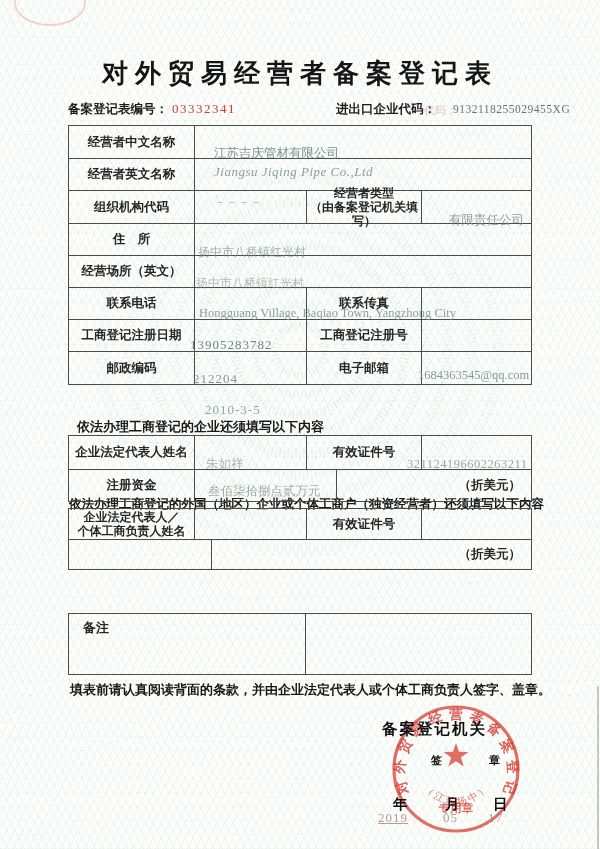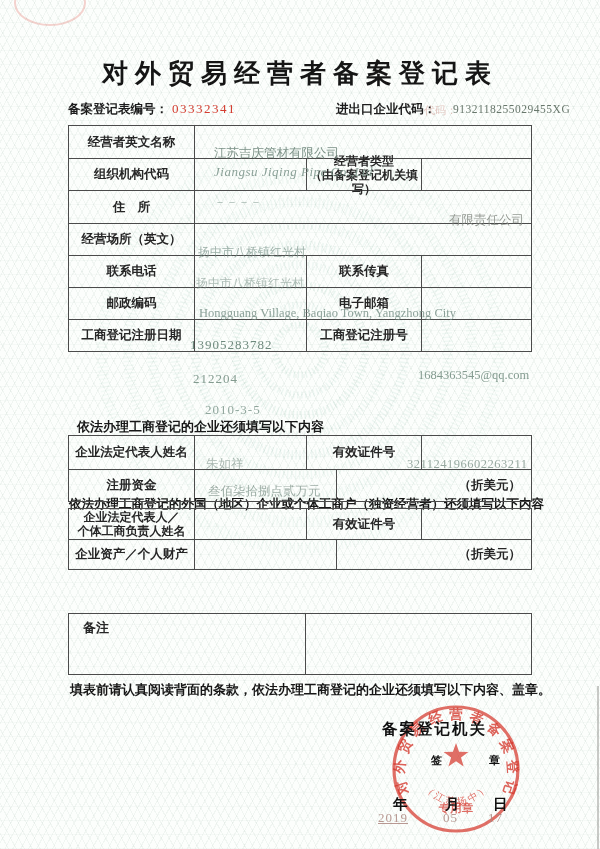--- a/index.html
+++ b/index.html
@@ -83,20 +83,24 @@
   <div class="abs title">对外贸易经营者备案登记表</div>
 
   <div class="abs hdr-label" style="left:68px;top:101px;">备案登记表编号：</div>
   <div class="abs formno" style="left:172px;top:101px;">03332341</div>
   <div class="abs hdr-label" style="left:336px;top:101px;">进出口企业代码：</div>
   <div class="abs ghost" style="left:424px;top:103px;">代码：</div>
   <div class="abs entcode" style="left:453px;top:103px;z-index:3;">9132118255029455XG</div>
 
   <div class="abs tbl" style="top:125px;z-index:2;">
     <div class="row h32">
+      <div class="cell c1">经营者中文名称</div>
+      <div class="cell rest"></div>
+    </div>
+    <div class="row h32">
       <div class="cell c1">经营者英文名称</div>
       <div class="cell rest"></div>
     </div>
     <div class="row h32">
       <div class="cell c1">组织机构代码</div>
       <div class="cell c2"></div>
       <div class="cell c3 prewrap small">经营者类型
 （由备案登记机关填写）</div>
       <div class="cell rest"></div>
     </div>
@@ -108,29 +112,29 @@
       <div class="cell c1">经营场所（英文）</div>
       <div class="cell rest"></div>
     </div>
     <div class="row h32">
       <div class="cell c1">联系电话</div>
       <div class="cell c2"></div>
       <div class="cell c3">联系传真</div>
       <div class="cell rest"></div>
     </div>
     <div class="row h32">
+      <div class="cell c1">工商登记注册日期</div>
+      <div class="cell c2"></div>
+      <div class="cell c3">工商登记注册号</div>
+      <div class="cell rest"></div>
+    </div>
+    <div class="row h32">
       <div class="cell c1">邮政编码</div>
       <div class="cell c2"></div>
       <div class="cell c3">电子邮箱</div>
-      <div class="cell rest"></div>
-    </div>
-    <div class="row h32">
-      <div class="cell c1">工商登记注册日期</div>
-      <div class="cell c2"></div>
-      <div class="cell c3">工商登记注册号</div>
       <div class="cell rest"></div>
     </div>
   </div>
 
   <div class="abs sec-head" style="left:70px;top:418px;">依法办理工商登记的企业还须填写以下内容</div>
   <div class="abs tbl" style="top:435px;z-index:2;">
     <div class="row h33">
       <div class="cell c1">企业法定代表人姓名</div>
       <div class="cell c2"></div>
       <div class="cell c3">有效证件号</div>
@@ -146,34 +150,33 @@
   <div class="abs sec-head" style="left:62px;top:496px;font-size:12.5px;">依法办理工商登记的外国（地区）企业或个体工商户（独资经营者）还须填写以下内容</div>
   <div class="abs tbl" style="top:508px;z-index:2;">
     <div class="row h30">
       <div class="cell c1 prewrap">企业法定代表人／
 个体工商负责人姓名</div>
       <div class="cell c2"></div>
       <div class="cell c3">有效证件号</div>
       <div class="cell rest"></div>
     </div>
     <div class="row h30">
-      <div class="cell c1">企业资产／个人财产</div>
       <div class="cell c2w"></div>
       <div class="cell rest usd">（折美元）</div>
     </div>
   </div>
 
   <div class="abs tbl" style="top:613px;z-index:2;">
     <div class="row" style="height:60px;">
       <div class="cell remarks-cell" style="width:236px;flex:none;">备注</div>
       <div class="cell rest"></div>
     </div>
   </div>
 
-  <div class="abs notice" style="left:70px;top:681px;">填表前请认真阅读背面的条款，依法办理工商登记的企业还须填写以下内容、盖章。</div>
+  <div class="abs notice" style="left:70px;top:681px;">填表前请认真阅读背面的条款，并由企业法定代表人或个体工商负责人签字、盖章。</div>
 
   <div class="abs tv" style="left:214px;top:145px;font-size:12.5px;color:rgba(118,140,130,0.95);z-index:4;">江苏吉庆管材有限公司</div>
   <div class="abs tv" style="left:214px;top:164px;font-size:13px;letter-spacing:0.5px;color:rgba(125,150,140,0.9);z-index:4;font-style:italic;">Jiangsu Jiqing Pipe Co.,Ltd</div>
   <div class="abs tv" style="left:214px;top:194px;font-size:12px;color:rgba(125,150,140,0.65);z-index:4;">－－－－</div>
   <div class="abs tv" style="left:449px;top:212px;font-size:12.5px;color:rgba(132,138,130,0.85);z-index:4;">有限责任公司</div>
   <div class="abs tv" style="left:198px;top:244px;font-size:12px;color:rgba(120,145,135,0.70);z-index:4;">扬中市八桥镇红光村</div>
   <div class="abs tv" style="left:196px;top:275px;font-size:12px;color:rgba(120,145,135,0.58);z-index:4;">扬中市八桥镇红光村</div>
   <div class="abs tv" style="left:199px;top:306px;font-size:12.5px;color:rgba(120,145,135,0.85);z-index:4;">Hongguang Village, Baqiao Town, Yangzhong City</div>
   <div class="abs tv" style="left:190px;top:337px;font-size:13px;letter-spacing:1px;color:rgba(95,125,112,0.9);z-index:4;">13905283782</div>
   <div class="abs tv" style="left:193px;top:371px;font-size:13px;letter-spacing:1px;color:rgba(110,138,125,0.85);z-index:4;">212204</div>

